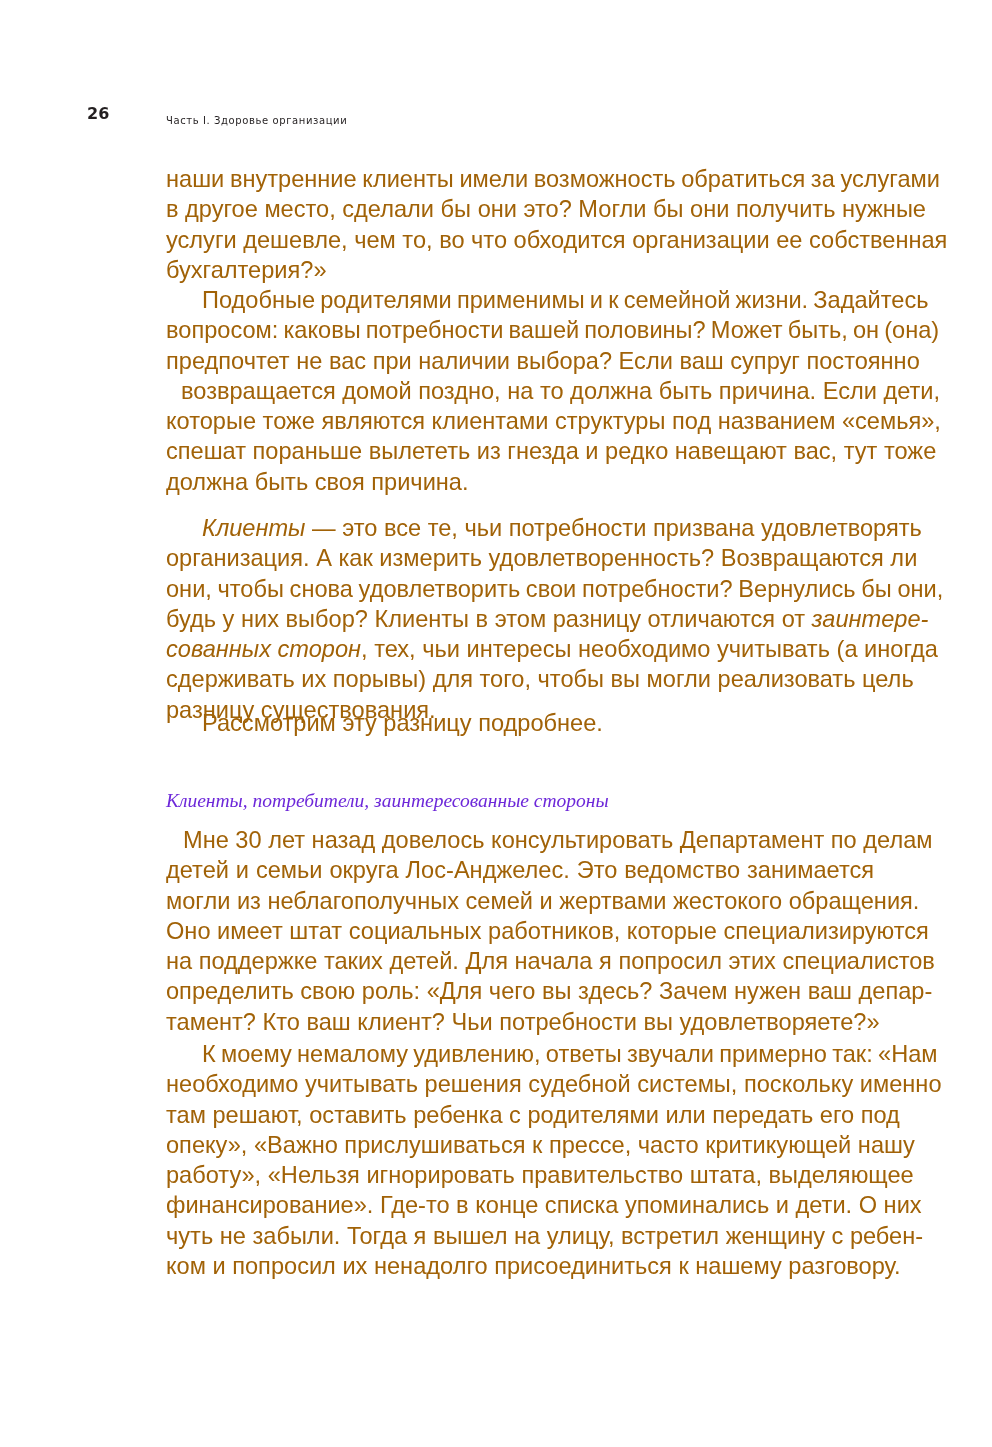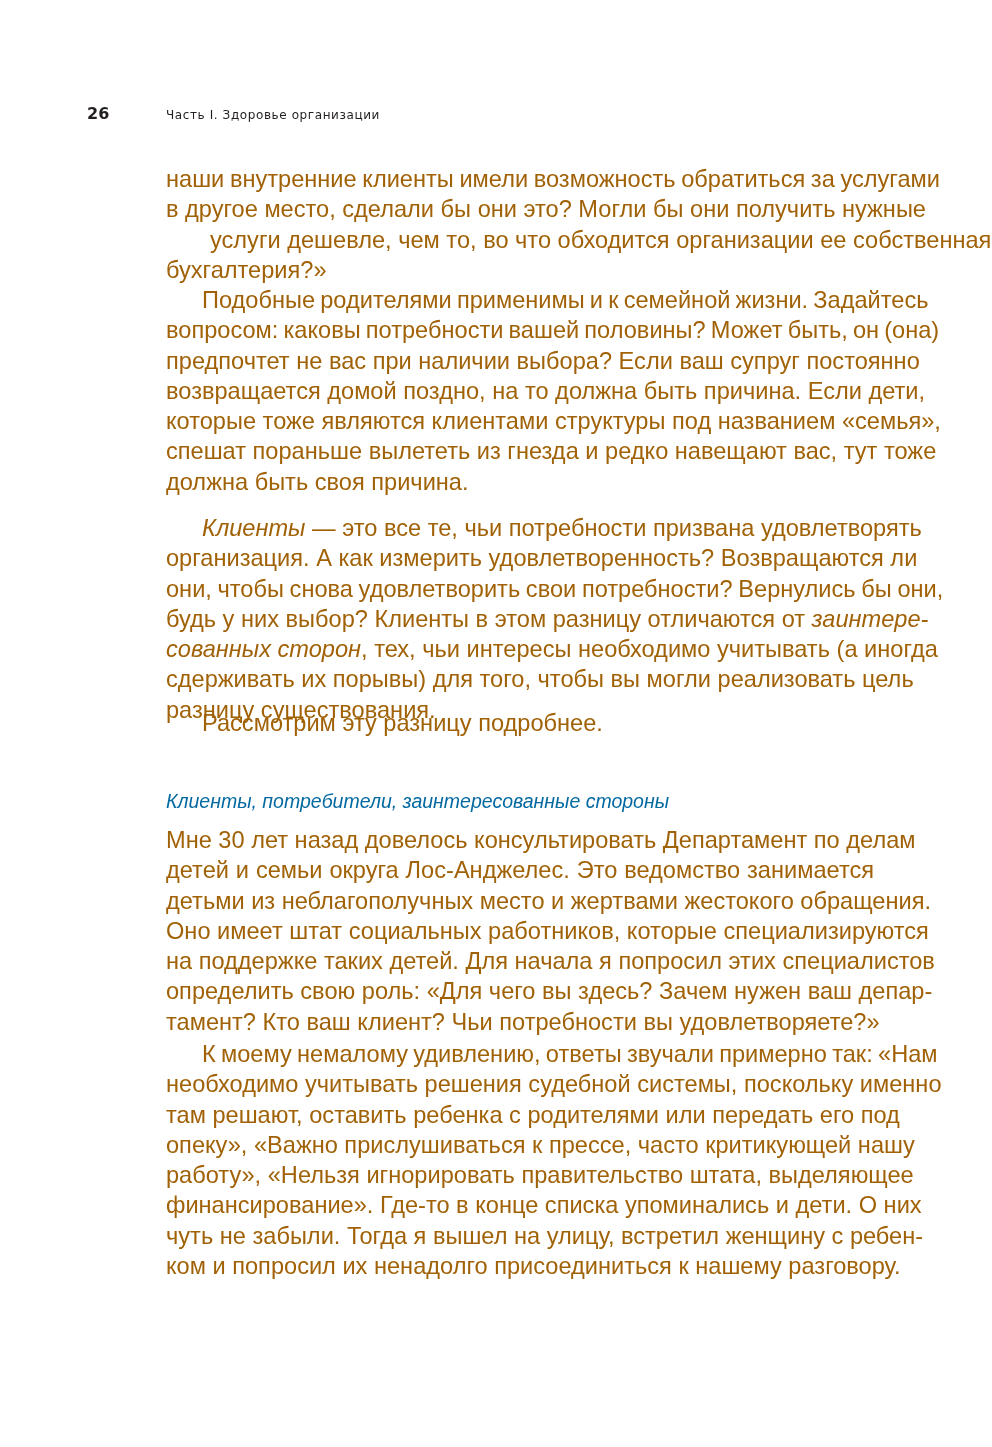--- a/index.html
+++ b/index.html
@@ -28,22 +28,22 @@
     position: absolute;
     left: 87px;
     top: 0;
     font-weight: bold;
     font-size: 16px;
     letter-spacing: 0;
   }
   .running-title {
     position: absolute;
     left: 166px;
-    top: 4px;
-    font-size: 12px;
+    top: 11px;
+    font-size: 10px;
   }
   .text-block {
     position: absolute;
     left: 166px;
     width: 708px;
     font-family: Liberation Sans, sans-serif;
     font-size: 23.6px;
     color: #a16207;
   }
   .line {
@@ -66,49 +66,49 @@
     font-style: italic;
   }
   #block1 { top: 164px; }
   #block2 { top: 285px; }
   #block3 { top: 497px; margin-top: 16px; }
   #block4 { top: 708px; }
   .subhead {
     position: absolute;
     left: 166px;
     top: 790px;
-    font-family: Liberation Sans, sans-serif;
+    font-family: Liberation Serif, serif;
     font-style: italic;
     font-size: 19.5px;
-    color: #0369a1;
+    color: #6d28d9;
     white-space: nowrap;
   }
   #block5 { top: 825px; }
   #block6 { top: 1039px; }
 </style>
 </head>
 <body>
 
 <div class="running-head">
   <span class="page-number">26</span>
   <span class="running-title">Часть I. Здоровье организации</span>
 </div>
 
 <div class="text-block" id="block1">
   <span class="line" style="word-spacing: -0.915179px;">наши внутренние клиенты имели возможность обратиться за услугами</span>
   <span class="line" style="word-spacing: 0px;">в другое место, сделали бы они это? Могли бы они получить нужные</span>
-  <span class="line" style="word-spacing: 0px; margin-left: 44px;">услуги дешевле, чем то, во что обходится организации ее собственная</span>
+  <span class="line" style="word-spacing: 0px;">услуги дешевле, чем то, во что обходится организации ее собственная</span>
   <span class="line last">бухгалтерия?»</span>
 </div>
 
 <div class="text-block" id="block2">
   <span class="line indent" style="word-spacing: -1.39509px;">Подобные родителями применимы и к семейной жизни. Задайтесь</span>
   <span class="line" style="word-spacing: -1.41406px;">вопросом: каковы потребности вашей половины? Может быть, он (она)</span>
   <span class="line" style="word-spacing: 0px;">предпочтет не вас при наличии выбора? Если ваш супруг постоянно</span>
-  <span class="line" style="word-spacing: 0px;">возвращается домой поздно, на то должна быть причина. Если дети,</span>
+  <span class="line" style="word-spacing: 0px; margin-left: 15px;">возвращается домой поздно, на то должна быть причина. Если дети,</span>
   <span class="line" style="word-spacing: 0px;">которые тоже являются клиентами структуры под названием «семья»,</span>
   <span class="line" style="word-spacing: 0px;">спешат пораньше вылететь из гнезда и редко навещают вас, тут тоже</span>
   <span class="line last">должна быть своя причина.</span>
 </div>
 
 <div class="text-block" id="block3">
   <span class="line indent" style="word-spacing: 0px;"><i>Клиенты</i><span> — это все те, чьи потребности призвана удовлетворять</span></span>
   <span class="line" style="word-spacing: 0px;">организация. А как измерить удовлетворенность? Возвращаются ли</span>
   <span class="line" style="word-spacing: -0.900391px;">они, чтобы снова удовлетворить свои потребности? Вернулись бы они,</span>
   <span class="line" style="word-spacing: 0px;"><span>будь у них выбор? Клиенты в этом разницу отличаются от </span><i>заинтере-</i></span>
@@ -117,23 +117,23 @@
   <span class="line last">разницу существования.</span>
 </div>
 
 <div class="text-block" id="block4">
   <span class="line indent last">Рассмотрим эту разницу подробнее.</span>
 </div>
 
 <div class="subhead">Клиенты, потребители, заинтересованные стороны</div>
 
 <div class="text-block" id="block5">
-  <span class="line" style="word-spacing: 0px;">Мне 30 лет назад довелось консультировать Департамент по делам</span>
+  <span class="line" style="word-spacing: 0px; margin-left: 17px;">Мне 30 лет назад довелось консультировать Департамент по делам</span>
   <span class="line" style="word-spacing: 0px;">детей и семьи округа Лос-Анджелес. Это ведомство занимается</span>
-  <span class="line" style="word-spacing: 0px;">детьми из неблагополучных место и жертвами жестокого обращения.</span>
+  <span class="line" style="word-spacing: 0px;">могли из неблагополучных семей и жертвами жестокого обращения.</span>
   <span class="line" style="word-spacing: 0px;">Оно имеет штат социальных работников, которые специализируются</span>
   <span class="line" style="word-spacing: 0px;">на поддержке таких детей. Для начала я попросил этих специалистов</span>
   <span class="line" style="word-spacing: 0px;">определить свою роль: «Для чего вы здесь? Зачем нужен ваш депар-</span>
   <span class="line last">тамент? Кто ваш клиент? Чьи потребности вы удовлетворяете?»</span>
 </div>
 
 <div class="text-block" id="block6">
   <span class="line indent" style="word-spacing: -1.26953px;">К моему немалому удивлению, ответы звучали примерно так: «Нам</span>
   <span class="line" style="word-spacing: 0px;">необходимо учитывать решения судебной системы, поскольку именно</span>
   <span class="line" style="word-spacing: 0px;">там решают, оставить ребенка с родителями или передать его под</span>

